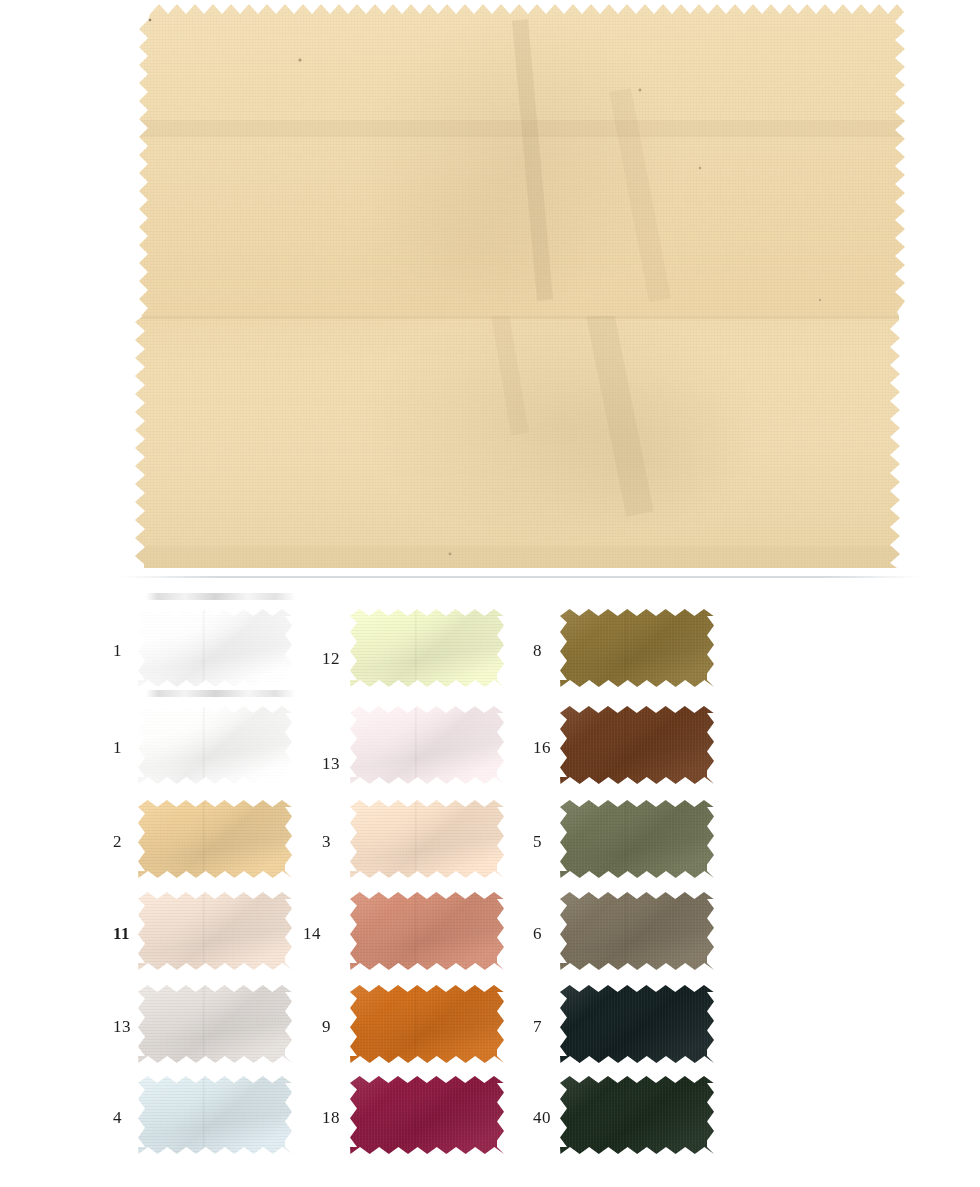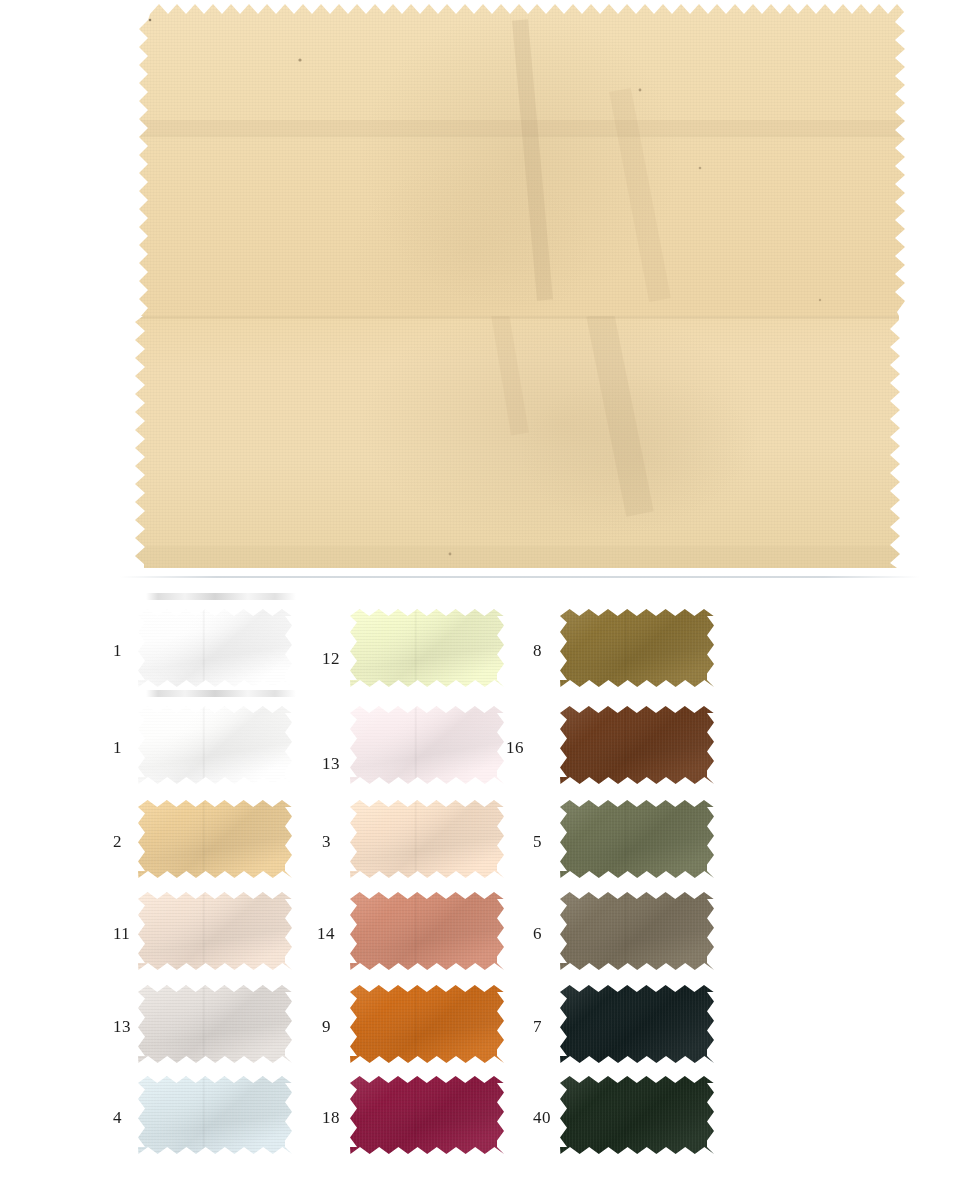--- a/index.html
+++ b/index.html
@@ -260,21 +260,21 @@
     <g clip-path="url(#cp_sv2)">
       <rect width="154" height="78" fill="url(#lg_sv2)"></rect>
       <rect width="154" height="78" fill="url(#wv_sv2)" opacity="0.8"></rect>
       <rect width="154" height="78" fill="url(#sh_sv2)"></rect>
       <rect x="64.67999999999999" y="0" width="2" height="78" fill="rgba(0,0,0,0.035)"></rect>
     </g>
         </svg>
       </div>
     </div>
     <div class="cell" style="left: 0px; top: 0px;">
-      <div class="num" style="left: 113px; top: 342px;">11</div>
+      <div class="num" style="left: 113px; top: 342px; font-weight: bold;">11</div>
       <div class="swatch" style="left: 138px; top: 310px;">
         <svg width="154" height="78" viewBox="0 0 154 78" class="zigshape">
     <defs>
       <linearGradient id="lg_sv3" x1="0" y1="0" x2="0.35" y2="1">
         <stop offset="0%" stop-color="#fce9d9"></stop>
         <stop offset="38%" stop-color="#f3e1d2"></stop>
         <stop offset="72%" stop-color="#ead9cb"></stop>
         <stop offset="100%" stop-color="#f7e4d5"></stop>
       </linearGradient>
       <pattern id="wv_sv3" width="3" height="3" patternUnits="userSpaceOnUse">
@@ -470,21 +470,21 @@
     <g clip-path="url(#cp_sv8)">
       <rect width="154" height="78" fill="url(#lg_sv8)"></rect>
       <rect width="154" height="78" fill="url(#wv_sv8)" opacity="0.8"></rect>
       <rect width="154" height="78" fill="url(#sh_sv8)"></rect>
       <rect x="64.67999999999999" y="0" width="2" height="78" fill="rgba(0,0,0,0.035)"></rect>
     </g>
         </svg>
       </div>
     </div>
     <div class="cell" style="left: 0px; top: 0px;">
-      <div class="num" style="left: 317px; top: 342px;">14</div>
+      <div class="num" style="left: 303px; top: 342px;">14</div>
       <div class="swatch" style="left: 350px; top: 310px;">
         <svg width="154" height="78" viewBox="0 0 154 78" class="zigshape">
     <defs>
       <linearGradient id="lg_sv9" x1="0" y1="0" x2="0.35" y2="1">
         <stop offset="0%" stop-color="#d99077"></stop>
         <stop offset="38%" stop-color="#d28b73"></stop>
         <stop offset="72%" stop-color="#cb866f"></stop>
         <stop offset="100%" stop-color="#d58d75"></stop>
       </linearGradient>
       <pattern id="wv_sv9" width="3" height="3" patternUnits="userSpaceOnUse">
@@ -610,21 +610,21 @@
     <g clip-path="url(#cp_sv12)">
       <rect width="154" height="78" fill="url(#lg_sv12)"></rect>
       <rect width="154" height="78" fill="url(#wv_sv12)" opacity="0.8"></rect>
       <rect width="154" height="78" fill="url(#sh_sv12)"></rect>
       <rect x="64.67999999999999" y="0" width="2" height="78" fill="rgba(0,0,0,0.035)"></rect>
     </g>
         </svg>
       </div>
     </div>
     <div class="cell" style="left: 0px; top: 0px;">
-      <div class="num" style="left: 506px; top: 156px;">16</div>
+      <div class="num" style="left: 533px; top: 156px;">16</div>
       <div class="swatch" style="left: 560px; top: 124px;">
         <svg width="154" height="78" viewBox="0 0 154 78" class="zigshape">
     <defs>
       <linearGradient id="lg_sv13" x1="0" y1="0" x2="0.35" y2="1">
         <stop offset="0%" stop-color="#6f3c1d"></stop>
         <stop offset="38%" stop-color="#6b3a1c"></stop>
         <stop offset="72%" stop-color="#67381b"></stop>
         <stop offset="100%" stop-color="#6d3b1c"></stop>
       </linearGradient>
       <pattern id="wv_sv13" width="3" height="3" patternUnits="userSpaceOnUse">

